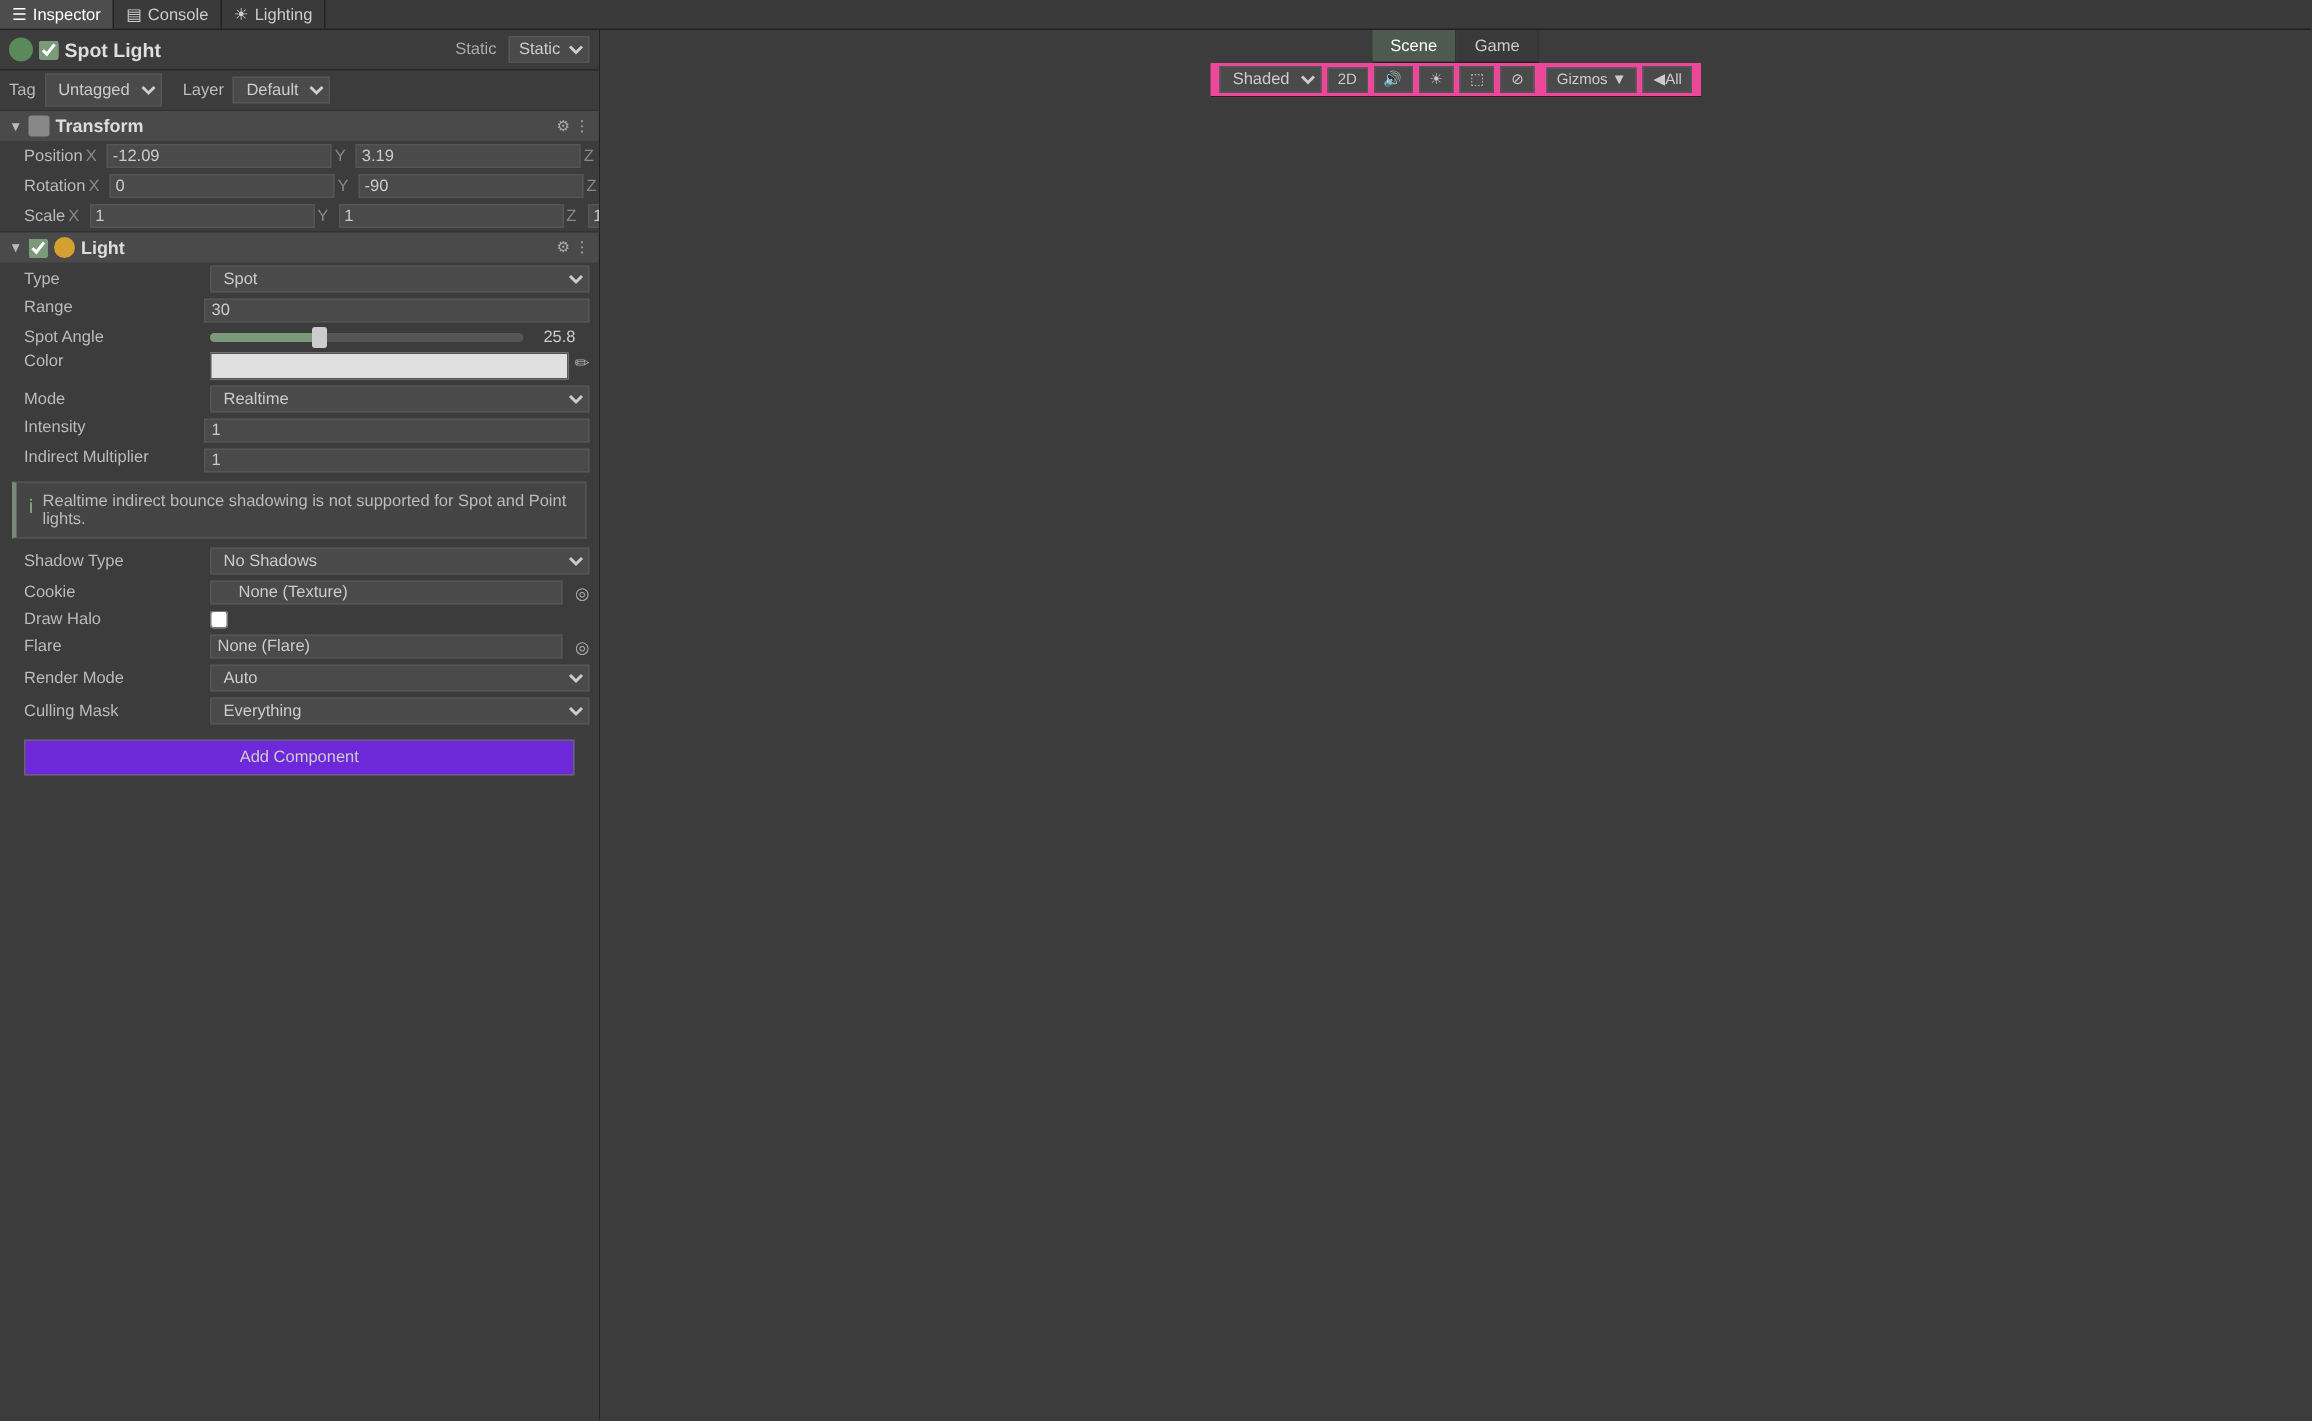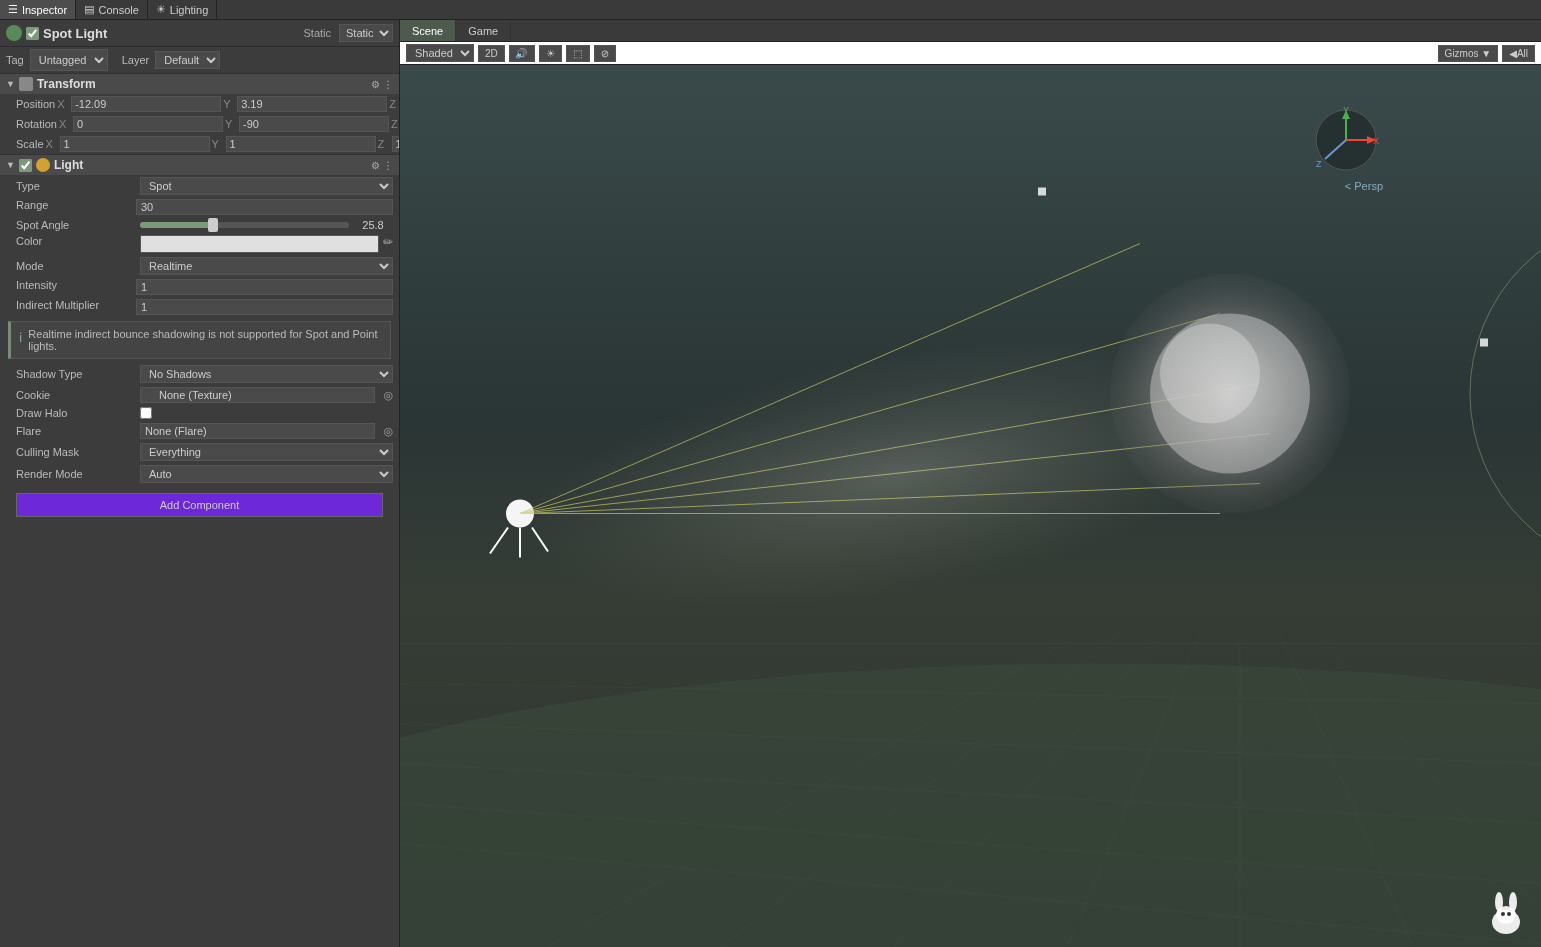--- a/index.html
+++ b/index.html
@@ -71,25 +71,25 @@
 
     
     .info-box { margin: 4px 8px; background: #444; border: 1px solid #555; border-left: 3px solid #7a8a7a; padding: 6px 8px; font-size: 11px; color: #bbb; display: flex; gap: 6px; }
     .info-icon { color: #8aaa8a; font-size: 13px; }
 
     
     .add-component-row { padding: 8px 16px; }
     .add-component-btn { width: 100%; background: #6d28d9; border: 1px solid #666; color: #ccc; padding: 5px; font-size: 11px; cursor: pointer; }
 
     
-    .scene-area { flex: 1; display: flex; flex-direction: column; }
+    .scene-area { flex: 1; display: flex; flex-direction: column; align-items: center; }
     .scene-tabs { display: flex; background: #3a3a3a; border-bottom: 1px solid #222; height: 22px; align-items: stretch; }
     .scene-tab { display: flex; align-items: center; padding: 0 12px; cursor: pointer; font-size: 11px; color: #ccc; gap: 4px; border-right: 1px solid #333; }
     .scene-tab.active { background: #4d5a4d; color: #fff; }
-    .scene-toolbar { display: flex; align-items: center; background: #ffffff; padding: 2px 6px; gap: 4px; border-bottom: 1px solid #222; }
+    .scene-toolbar { display: flex; align-items: center; background: #ec4899; padding: 2px 6px; gap: 4px; border-bottom: 1px solid #222; }
     .scene-toolbar-btn { background: #4a4a4a; border: 1px solid #555; color: #ccc; font-size: 10px; padding: 2px 6px; cursor: pointer; }
     .scene-canvas { flex: 1; position: relative; overflow: hidden; }
 
     
     .scene-bg { width: 100%; height: 100%; background: linear-gradient(180deg, #3a4a4a 0%, #2a3535 40%, #353d35 60%, #2d3530 100%); position: relative; }
 
     
     .scene-svg { position: absolute; top: 0; left: 0; width: 100%; height: 100%; }
 
     
@@ -286,30 +286,30 @@
       <input type="checkbox" class="checkbox-input" style="">
     </div>
 
     <div class="dropdown-row">
       <span class="dropdown-label">Flare</span>
       <input class="prop-input" type="text" value="None (Flare)" style="flex: 1 1 0%;">
       <span style="color:#aaa;cursor:pointer;padding-left:4px;">◎</span>
     </div>
 
     <div class="dropdown-row">
+      <span class="dropdown-label">Render Mode</span>
+      <select class="dropdown-select">
+        <option>Auto</option>
+      </select>
+    </div>
+
+    <div class="dropdown-row">
       <span class="dropdown-label">Culling Mask</span>
       <select class="dropdown-select">
         <option>Everything</option>
-      </select>
-    </div>
-
-    <div class="dropdown-row">
-      <span class="dropdown-label">Render Mode</span>
-      <select class="dropdown-select">
-        <option>Auto</option>
       </select>
     </div>
 
     <div class="add-component-row">
       <button class="add-component-btn">Add Component</button>
     </div>
 
   </div>
 
   <div class="scene-area">

